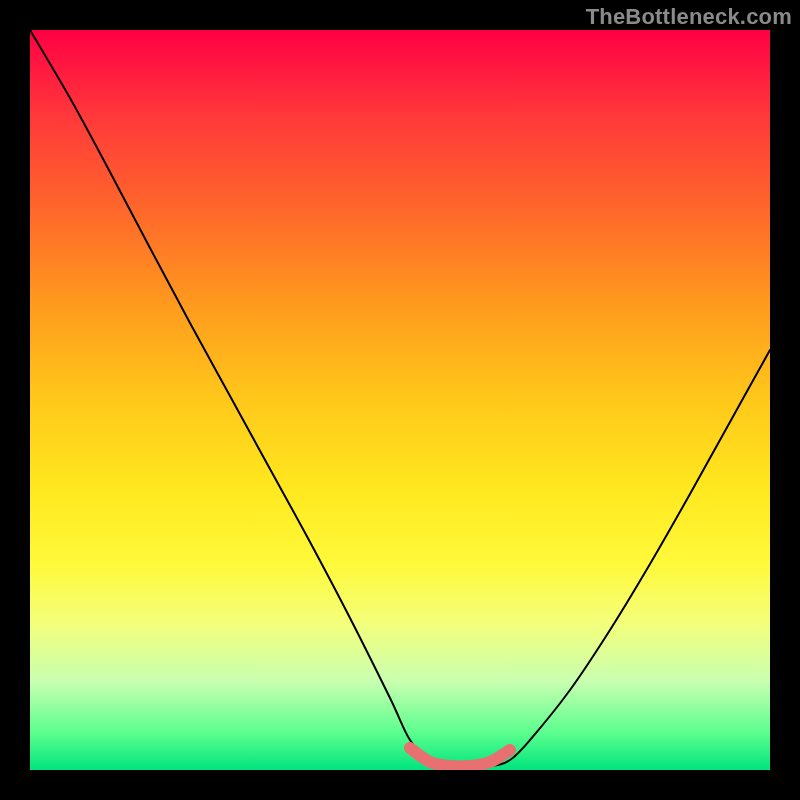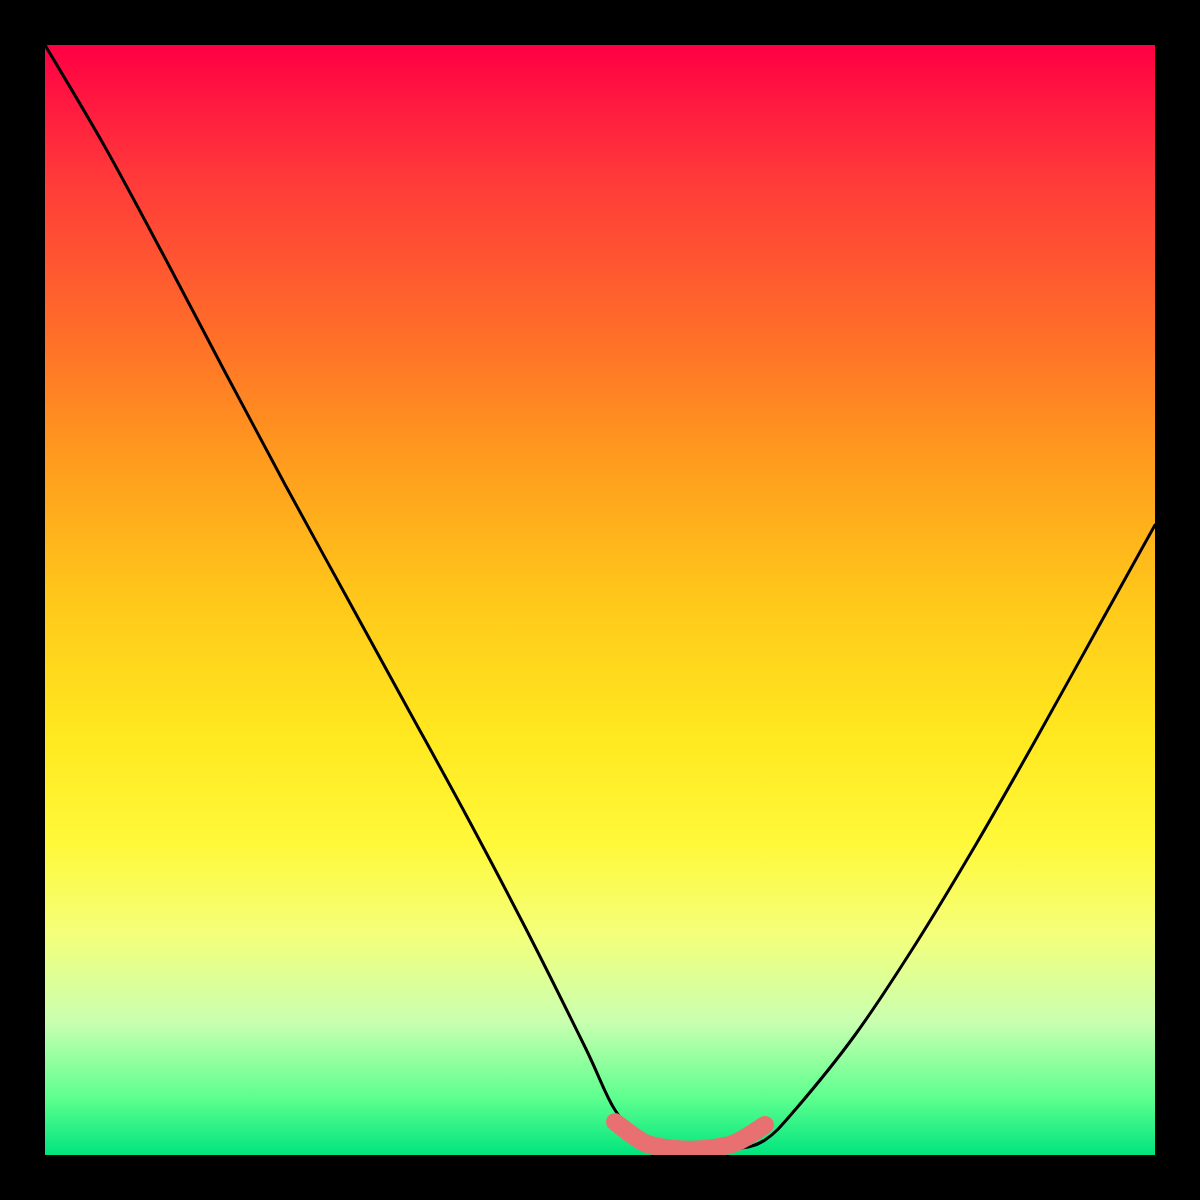--- a/index.html
+++ b/index.html
@@ -55,20 +55,21 @@
     font-size: 22px;
     font-weight: 700;
     color: #8a8a8a;
     letter-spacing: 0.2px;
   }
 </style>
 </head>
 <body>
 
 <div class="stage">
+  <div class="attribution">TheBottleneck.com</div>
 
   <div class="plot-area">
     <div class="gradient-fill"></div>
 
     <svg class="curve-svg" viewBox="0 0 740 740" preserveAspectRatio="none">
       <path id="curve-path" fill="none" stroke="#000000" stroke-width="2" stroke-linecap="round" stroke-linejoin="round" d="M 0 0 C 6.666666666666667 11.333333333333334, 26.666666666666664 44.33333333333333, 40 68 C 53.333333333333336 91.66666666666667, 66.66666666666667 117, 80 142 C 93.33333333333333 167, 106.66666666666667 192.83333333333334, 120 218 C 133.33333333333334 243.16666666666666, 146.66666666666666 268.3333333333333, 160 293 C 173.33333333333334 317.6666666666667, 186.66666666666666 341.6666666666667, 200 366 C 213.33333333333334 390.3333333333333, 226.66666666666666 414.6666666666667, 240 439 C 253.33333333333334 463.3333333333333, 266.6666666666667 487.1666666666667, 280 512 C 293.3333333333333 536.8333333333334, 306.6666666666667 562, 320 588 C 333.3333333333333 614, 350 647.6666666666666, 360 668 C 370 688.3333333333334, 373.3333333333333 699.6666666666666, 380 710 C 386.6666666666667 720.3333333333334, 391.6666666666667 725.6666666666666, 400 730 C 408.3333333333333 734.3333333333334, 420 735, 430 736 C 440 737, 451.6666666666667 737, 460 736 C 468.3333333333333 735, 473.3333333333333 734.3333333333334, 480 730 C 486.6666666666667 725.6666666666666, 490 721.6666666666666, 500 710 C 510 698.3333333333334, 526.6666666666666 678.3333333333334, 540 660 C 553.3333333333334 641.6666666666666, 566.6666666666666 621, 580 600 C 593.3333333333334 579, 606.6666666666666 556.6666666666666, 620 534 C 633.3333333333334 511.3333333333333, 646.6666666666666 487.6666666666667, 660 464 C 673.3333333333334 440.3333333333333, 686.6666666666666 416, 700 392 C 713.3333333333334 368, 733.3333333333334 332, 740 320"></path>
       <path id="plateau-path" fill="none" stroke="#e97070" stroke-width="12" stroke-linecap="round" stroke-linejoin="round" d="M 380 718 C 383.3333333333333 720.3333333333334, 393.3333333333333 729, 400 732 C 406.6666666666667 735, 413.3333333333333 735.3333333333334, 420 736 C 426.6666666666667 736.6666666666666, 433.3333333333333 736.6666666666666, 440 736 C 446.6666666666667 735.3333333333334, 453.3333333333333 734.6666666666666, 460 732 C 466.6666666666667 729.3333333333334, 476.6666666666667 722, 480 720"></path>
     </svg>
   </div>
 </div>

